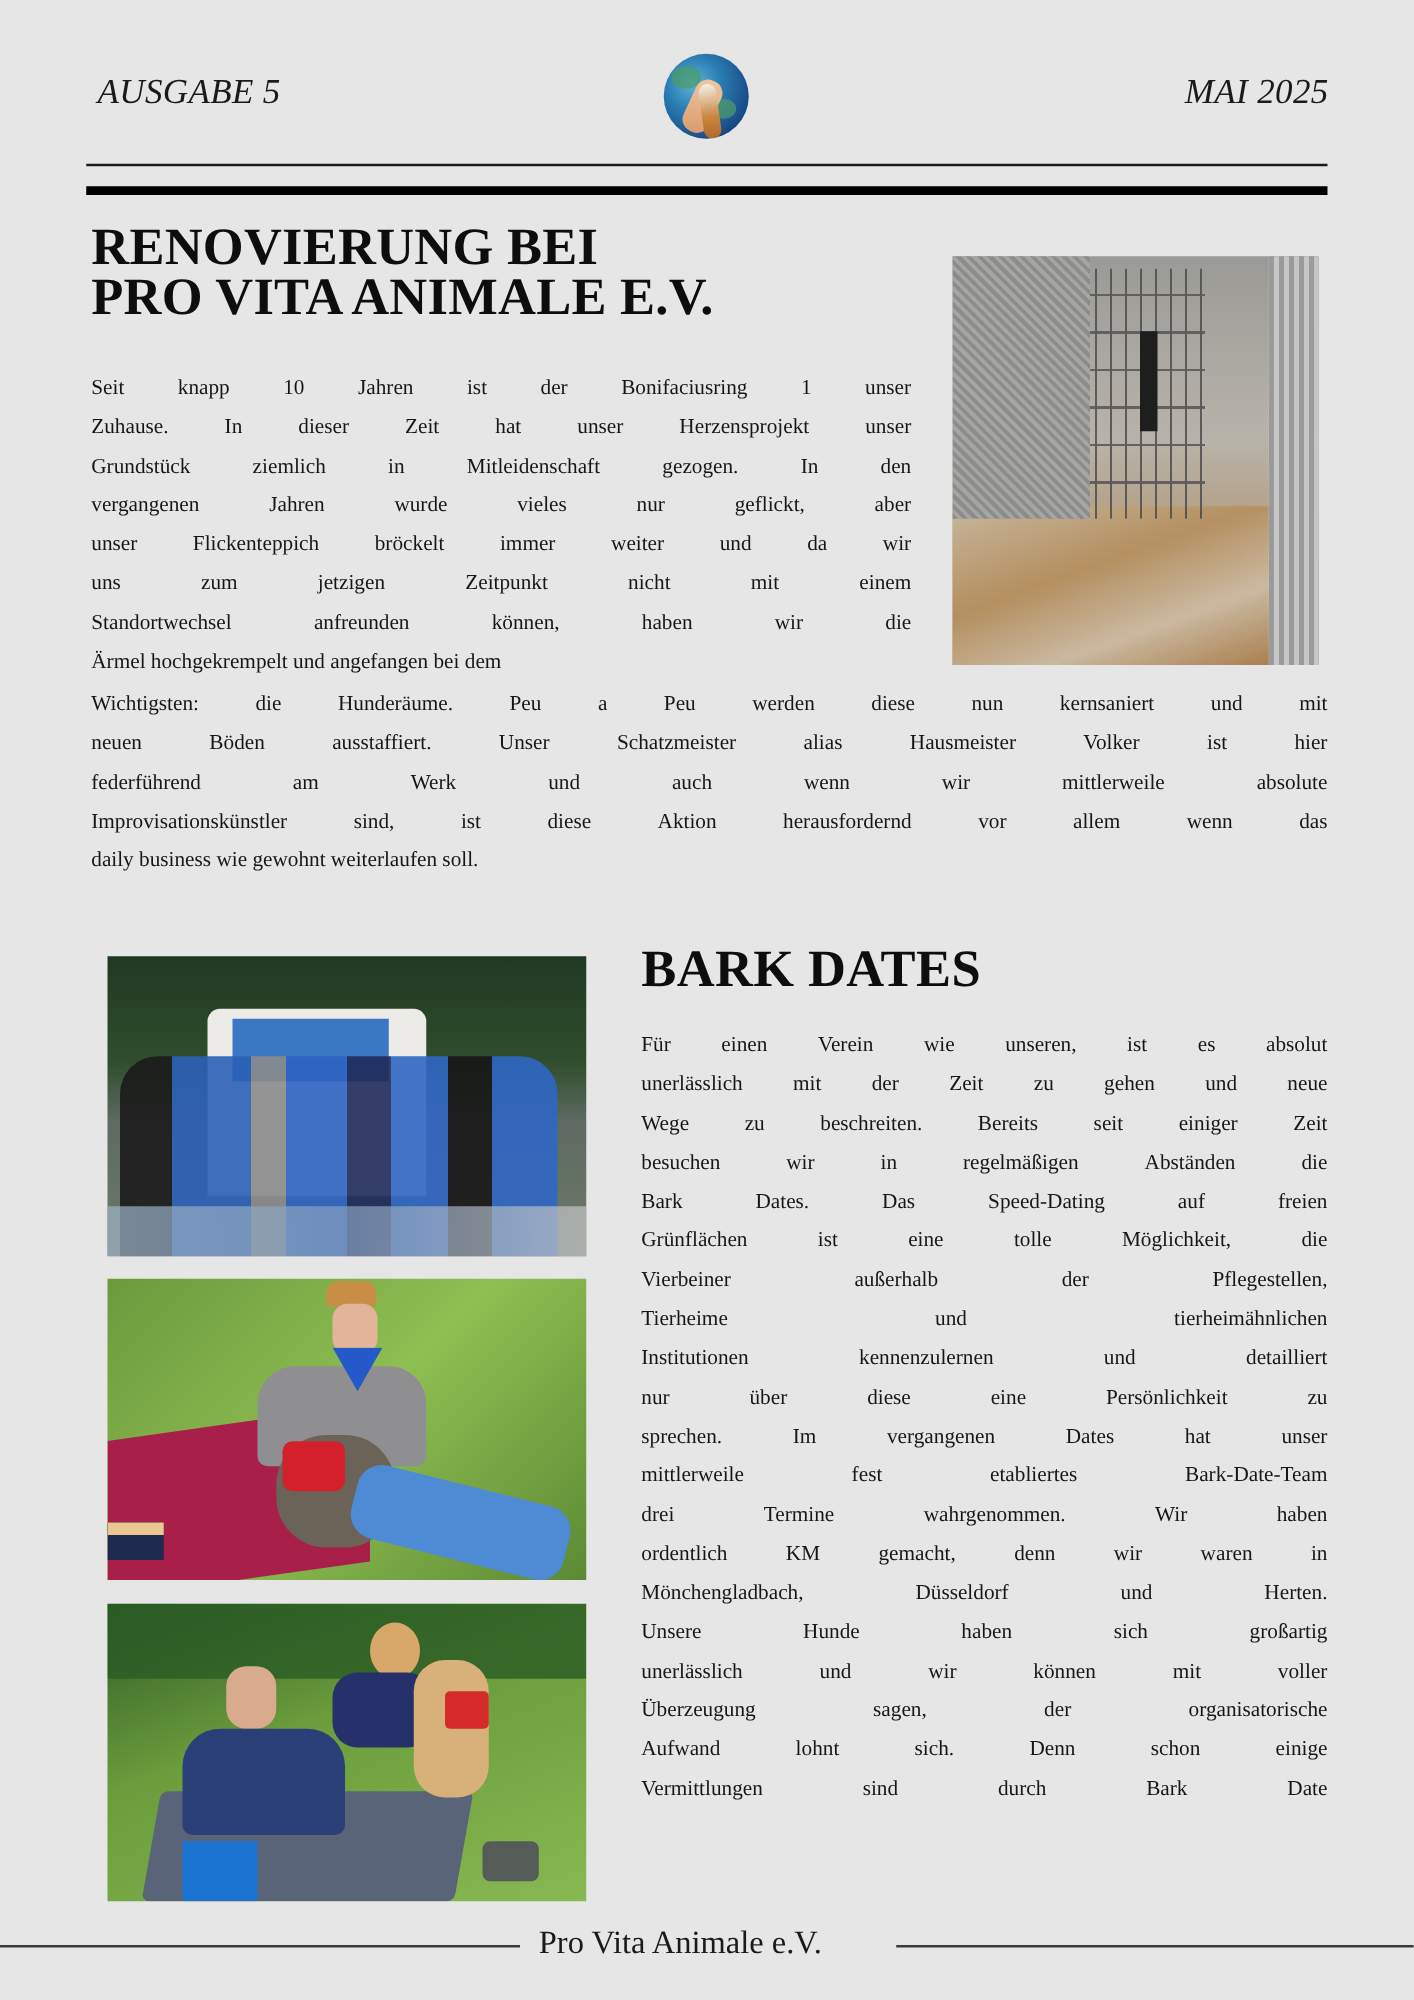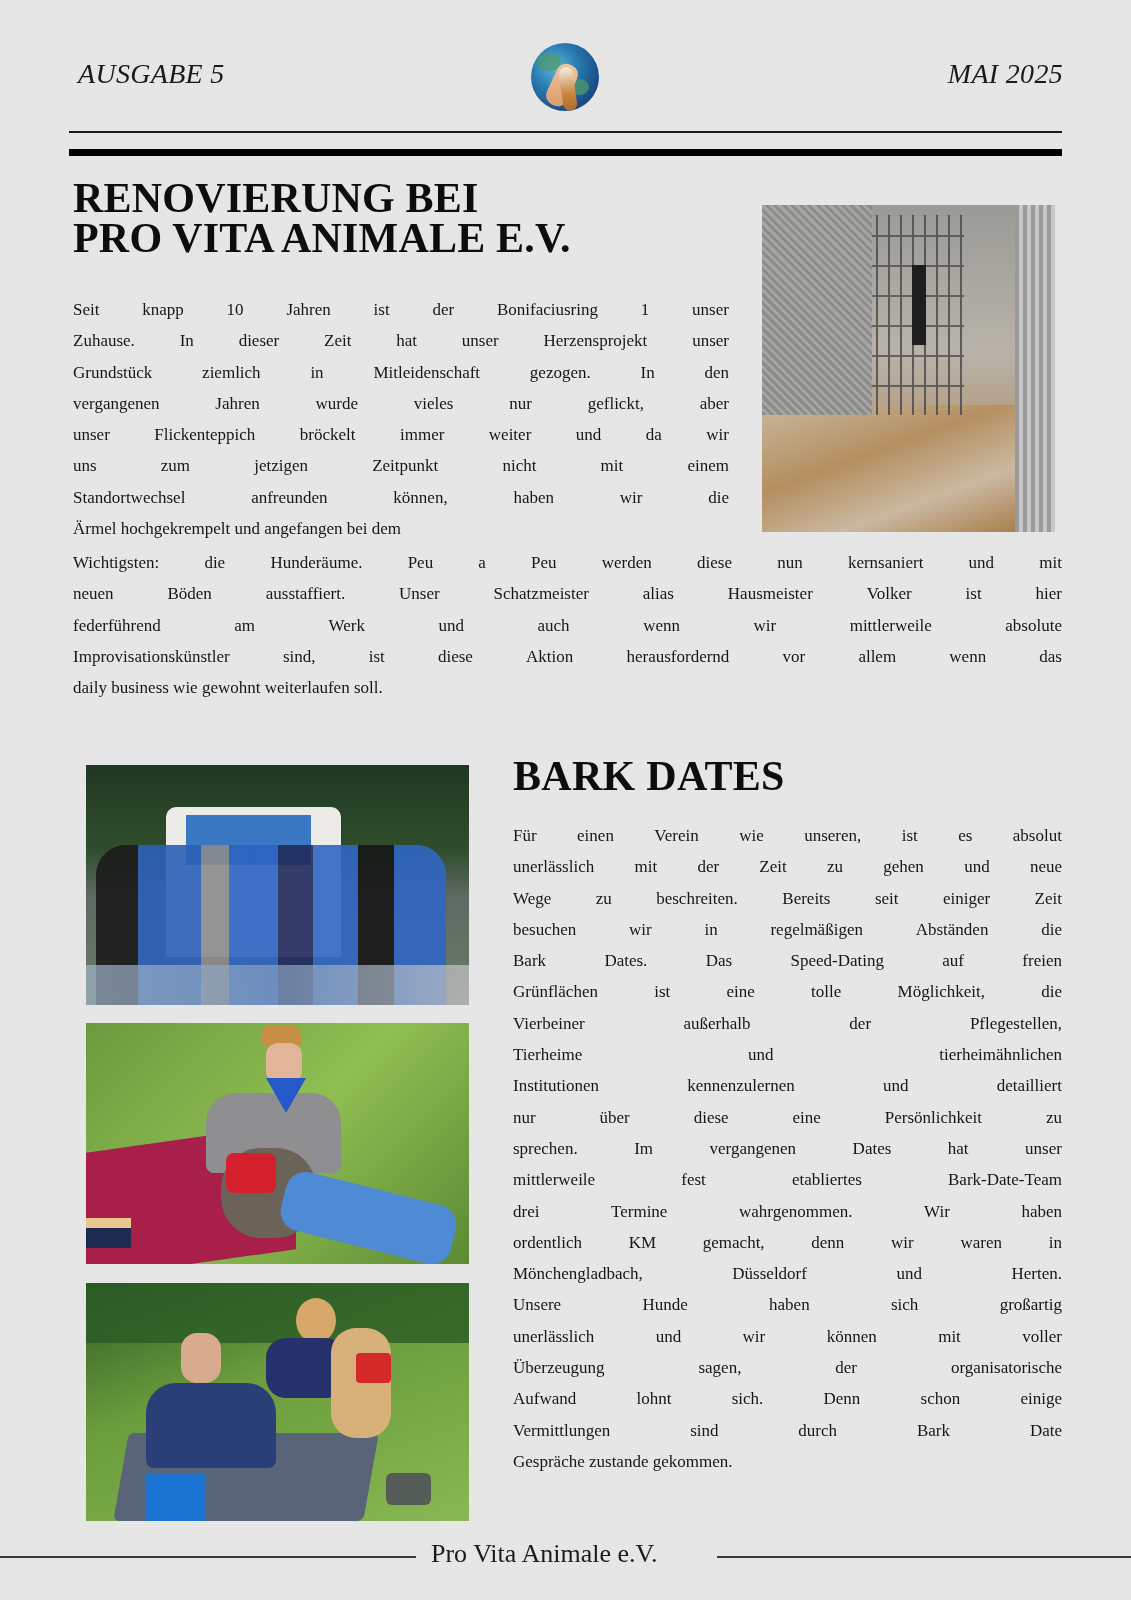--- a/index.html
+++ b/index.html
@@ -398,18 +398,17 @@
       <span>schon</span>
       <span>einige</span>
     </span>
   <span class="line line-j">
       <span>Vermittlungen</span>
       <span>sind</span>
       <span>durch</span>
       <span>Bark</span>
       <span>Date</span>
     </span>
-  <span class="line last">Gespräche zustande gekommen.</span>
 </div>
 
 <div class="footer-line-l"></div>
 <div class="footer-text">Pro Vita Animale e.V.</div>
 <div class="footer-line-r"></div>
 
 </body></html>

